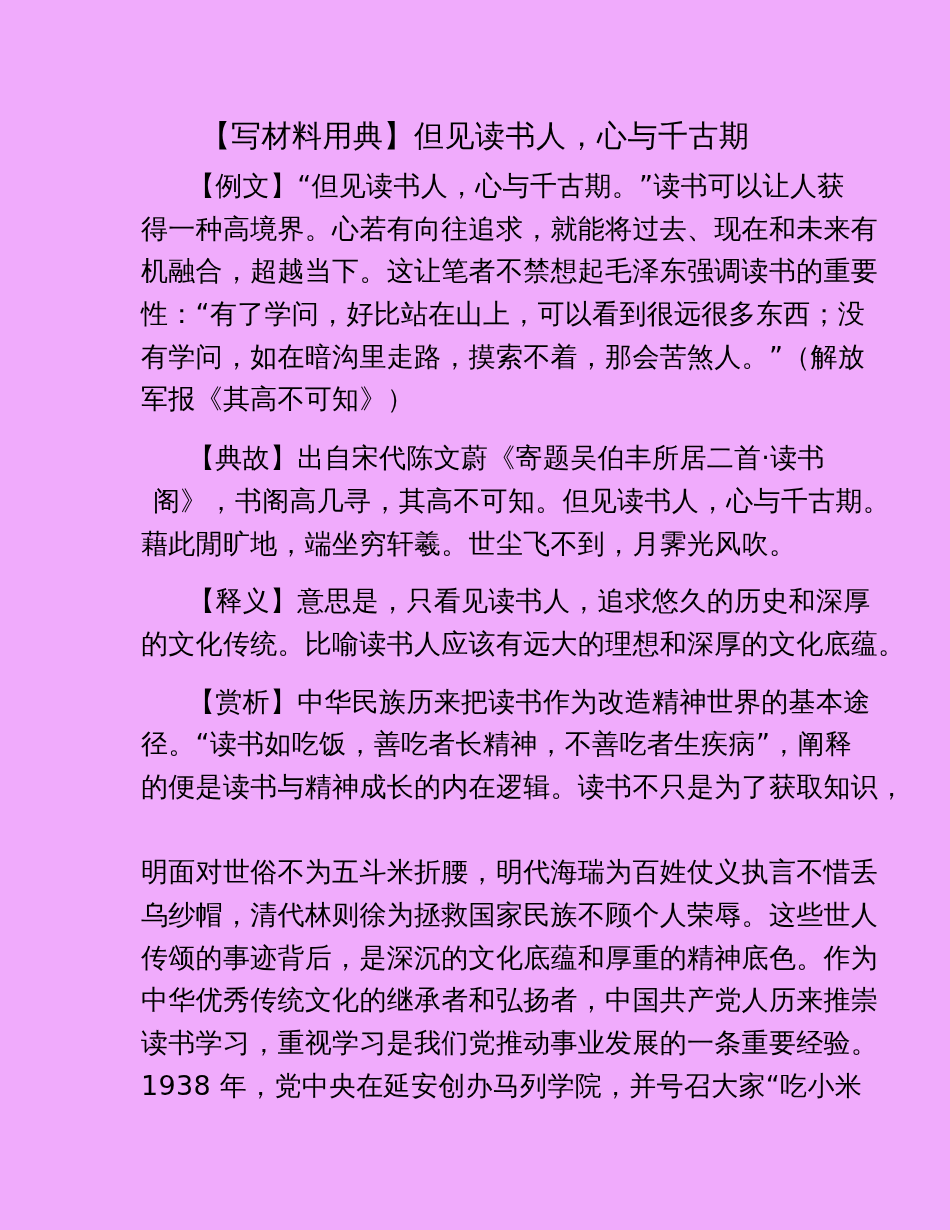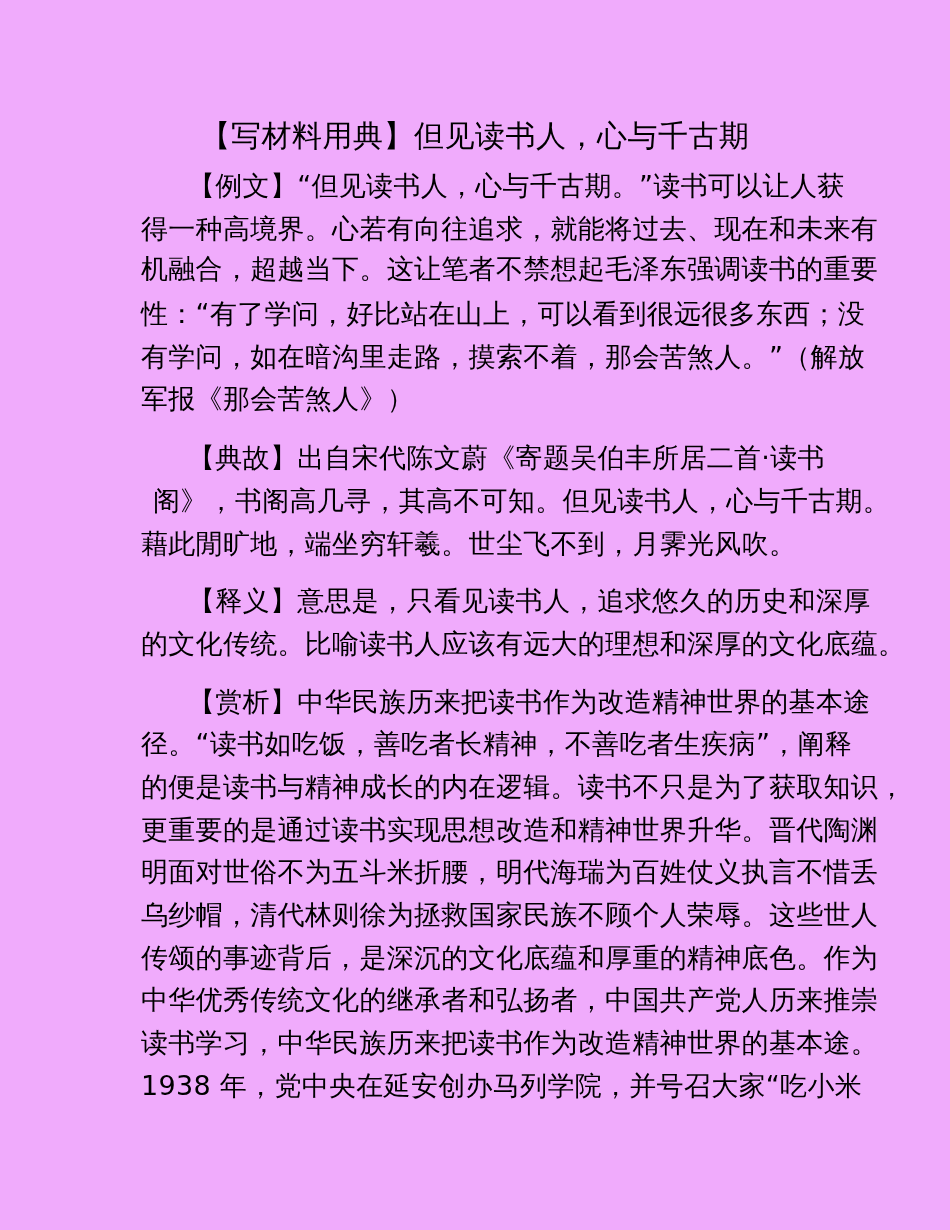--- a/index.html
+++ b/index.html
@@ -48,35 +48,34 @@
     }
   </style>
 </head>
 <body>
 
 <div class="page">
   <div class="title" style="top:114px;">【写材料用典】但见读书人，心与千古期</div>
 
   <div class="line indent" style="top:171px;">【例文】“但见读书人，心与千古期。”读书可以让人获</div>
   <div class="line" style="top:214px;">得一种高境界。心若有向往追求，就能将过去、现在和未来有</div>
-  <div class="line" style="top:256px;font-family:Liberation Mono, monospace;">机融合，超越当下。这让笔者不禁想起毛泽东强调读书的重要</div>
+  <div class="line" style="top:256px;">机融合，超越当下。这让笔者不禁想起毛泽东强调读书的重要</div>
   <div class="line" style="top:299px;">性：“有了学问，好比站在山上，可以看到很远很多东西；没</div>
   <div class="line" style="top:342px;">有学问，如在暗沟里走路，摸索不着，那会苦煞人。”（解放</div>
-  <div class="line" style="top:384px;">军报《那会苦煞人》）</div>
+  <div class="line" style="top:384px;">军报《其高不可知》）</div>
 
   <div class="line indent" style="top:443px;">【典故】出自宋代陈文蔚《寄题吴伯丰所居二首·读书</div>
   <div class="line" style="top:486px;margin-left:12px;">阁》，书阁高几寻，其高不可知。但见读书人，心与千古期。</div>
   <div class="line" style="top:529px;">藉此閒旷地，端坐穷轩羲。世尘飞不到，月霁光风吹。</div>
 
   <div class="line" style="top:629px;">的文化传统。比喻读书人应该有远大的理想和深厚的文化底蕴。</div>
   <div class="line indent" style="top:586px;">【释义】意思是，只看见读书人，追求悠久的历史和深厚</div>
 
   <div class="line indent" style="top:687px;">【赏析】中华民族历来把读书作为改造精神世界的基本途</div>
   <div class="line" style="top:729px;">径。“读书如吃饭，善吃者长精神，不善吃者生疾病”，阐释</div>
   <div class="line" style="top:772px;">的便是读书与精神成长的内在逻辑。读书不只是为了获取知识，</div>
-  <div class="line" style="top:815px;">更重要的是通过读书实现思想改造和精神世界升华。晋代陶渊</div>
   <div class="line" style="top:857px;">明面对世俗不为五斗米折腰，明代海瑞为百姓仗义执言不惜丢</div>
   <div class="line" style="top:900px;">乌纱帽，清代林则徐为拯救国家民族不顾个人荣辱。这些世人</div>
   <div class="line" style="top:943px;">传颂的事迹背后，是深沉的文化底蕴和厚重的精神底色。作为</div>
   <div class="line" style="top:985px;">中华优秀传统文化的继承者和弘扬者，中国共产党人历来推崇</div>
-  <div class="line" style="top:1028px;">读书学习，中华民族历来把读书作为改造精神世界的基本途。</div>
+  <div class="line" style="top:1028px;">读书学习，重视学习是我们党推动事业发展的一条重要经验。</div>
   <div class="line" style="top:1071px;">1938 年，党中央在延安创办马列学院，并号召大家“吃小米</div>
 </div>
 
 </body></html>

